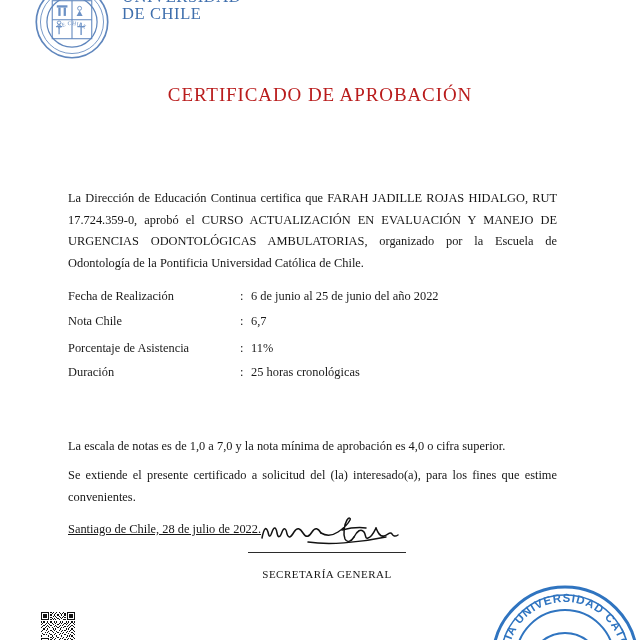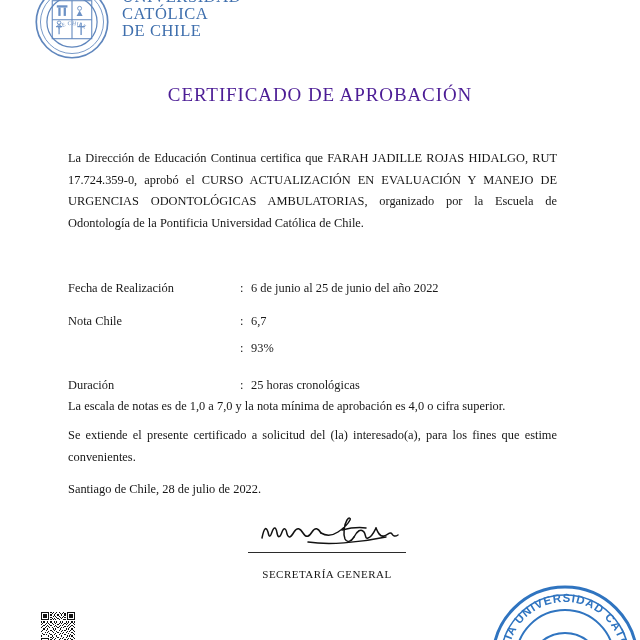--- a/index.html
+++ b/index.html
@@ -45,33 +45,34 @@
 
   
   .doc-title {
     position: absolute;
     top: 84px;
     left: 0;
     width: 640px;
     text-align: center;
     font-size: 19px;
     letter-spacing: 0.9px;
-    color: #4c1d95;
+    color: #b91c1c;
   }
   .para {
     text-align: justify;
     text-justify: inter-word;
     font-size: 12.4px;
     line-height: 21.5px;
     color: #161616;
+    margin-top: 40px;
   }
   #p-main { top: 148px; position: absolute; left: 68px; width: 489px; }
   #p-scale { top: 396px; position: absolute; left: 68px; width: 489px; }
   #p-issue { top: 425px; position: absolute; left: 68px; width: 489px; }
-  #p-place { top: 479px; position: absolute; left: 68px; width: 489px; text-align: left; }
+  #p-place { top: 479px; position: absolute; left: 68px; width: 489px; text-align: left; text-decoration: underline; }
 
   
   .details {
     position: absolute;
     left: 68px;
     top: 279px;
     width: 420px;
   }
   .det-row {
     position: absolute;
@@ -175,49 +176,49 @@
         <path d="M56 42 l4 -7 l4 7 z"></path>
         <path d="M33 52 v14 M29 56 h8" stroke="#6d92c6" stroke-width="1.6" fill="none"></path>
         <circle cx="33" cy="51" r="2.4" fill="none" stroke="#6d92c6" stroke-width="1.2"></circle>
         <path d="M62 51 v16 M57 56 h10" stroke="#6d92c6" stroke-width="1.8" fill="none"></path>
       </g>
     </svg>
   </div>
 
   <div class="header-wordmark">
     <div>UNIVERSIDAD</div>
-    <div>CATÓLICA</div>
     <div>DE CHILE</div>
   </div>
 </div>
 
 <div class="doc-title">CERTIFICADO DE APROBACIÓN</div>
 
 <div class="para" id="p-main">La Dirección de Educación Continua certifica que FARAH JADILLE ROJAS HIDALGO, RUT 17.724.359-0, aprobó el CURSO ACTUALIZACIÓN EN EVALUACIÓN Y MANEJO DE URGENCIAS ODONTOLÓGICAS AMBULATORIAS, organizado por la Escuela de Odontología de la Pontificia Universidad Católica de Chile.</div>
 
 <div class="details">
 
-  <div class="det-row" style="top:0px;">
+  <div class="det-row" style="top:8px;">
     <span class="det-label">Fecha de Realización</span>
     <span class="det-colon">:</span>
     <span class="det-value">6 de junio al 25 de junio del año 2022</span>
   </div>
 
   <div class="det-row" style="top:33px;">
     <span class="det-label">Nota Chile</span>
     <span class="det-colon">:</span>
     <span class="det-value">6,7</span>
   </div>
 
   <div class="det-row" style="top:60px;">
+    <span class="det-label">Porcentaje de Asistencia</span>
     <span class="det-colon">:</span>
-    <span class="det-value">93%</span>
-  </div>
-
-  <div class="det-row" style="top:97px;">
+    <span class="det-value">11%</span>
+  </div>
+
+  <div class="det-row" style="top:84px;">
     <span class="det-label">Duración</span>
     <span class="det-colon">:</span>
     <span class="det-value">25 horas cronológicas</span>
   </div>
 </div>
 
 <div class="para" id="p-scale">La escala de notas es de 1,0 a 7,0 y la nota mínima de aprobación es 4,0 o cifra superior.</div>
 <div class="para" id="p-issue">Se extiende el presente certificado a solicitud del (la) interesado(a), para los fines que estime convenientes.</div>
 <div class="para" id="p-place">Santiago de Chile, 28 de julio de 2022.</div>
 

